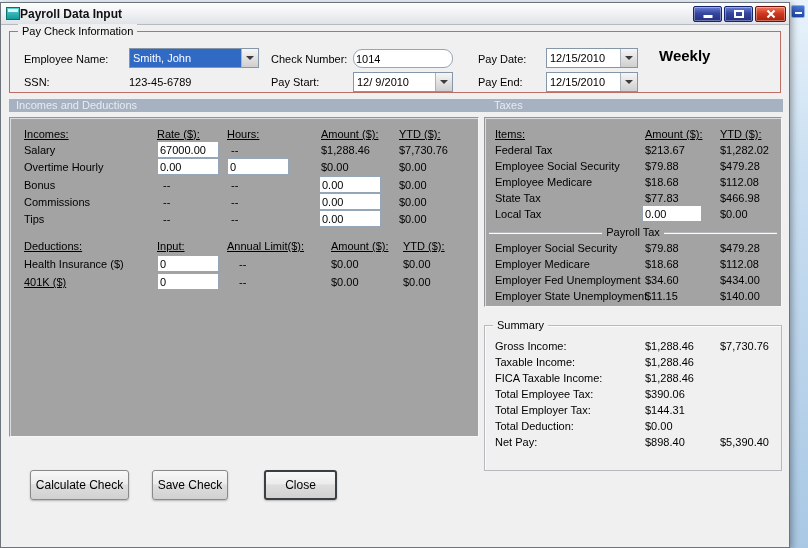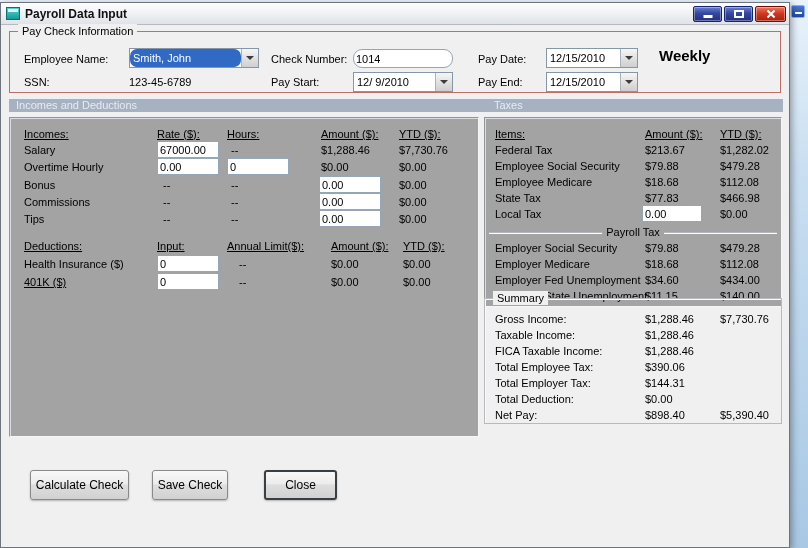--- a/index.html
+++ b/index.html
@@ -15,21 +15,21 @@
   .bg-btn::after { content:""; position:absolute; left:3px; bottom:3px; width:7px; height:2px; background:#fff; }
 
   .window { position:absolute; left:0; top:2px; width:790px; height:546px;
     background:#f0f0f0; border:1px solid #6e747b; box-shadow:2px 2px 7px rgba(0,0,0,.35); }
 
   .titlebar { height:22px; display:flex; align-items:center; padding:0 3px 0 5px;
     background:linear-gradient(#fefefe,#eef0f2 55%,#dfe3e8); border-bottom:1px solid #b6bac0; }
   .title-icon { width:14px; height:13px; border:1px solid #0c7070;
     background:linear-gradient(#5bd1d1,#129a9a); position:relative; flex:0 0 auto; }
   .title-icon::before { content:""; position:absolute; left:1px; top:1px; right:1px; height:3px; background:rgba(255,255,255,.8); }
-  .title-text { margin-left:5px; font-size:12px; font-weight:bold; color:#101010; }
+  .title-text { font-size:12px; font-weight:bold; color:#101010; }
   .tb-buttons { margin-left:auto; display:flex; gap:2px; }
   .tb-btn { position:relative; width:29px; height:16px; border-radius:2px;
     border:1px solid #15246e; background:linear-gradient(#6b82d6,#35479e 45%,#23307f);
     box-shadow:inset 0 0 0 1px rgba(255,255,255,.35); }
   .tb-btn.close { width:31px; border-color:#6f1008;
     background:linear-gradient(#ef7a60,#cf3a21 45%,#a9200c); }
   .glyph-min { position:absolute; left:50%; bottom:3px; transform:translateX(-50%); width:9px; height:3px; background:#fff; }
   .glyph-max { position:absolute; left:50%; top:50%; transform:translate(-50%,-50%); width:10px; height:8px; border:2px solid #fff; }
   .glyph-x { position:absolute; left:50%; top:50%; width:10px; height:2px; background:#fff; }
   .glyph-x.a { transform:translate(-50%,-50%) rotate(45deg); }
@@ -42,35 +42,35 @@
   .groupbox.gray { border-color:#b6babe; box-shadow:inset 1px 1px 0 #fbfbfb; }
 
   .paycheck-gb { left:8px; top:6px; width:772px; height:62px; }
   .lbl { position:absolute; white-space:nowrap; line-height:14px; }
   .weekly { font-size:15px; font-weight:bold; }
 
   .tbx { position:absolute; height:17px; width:62px; border:1px solid #94a6b8; background:#fff;
     font-family:"Liberation Sans",sans-serif; font-size:11px; padding:0 2px; }
   .combo { position:absolute; height:20px; border:1px solid #8496a8; background:#fff; display:flex; align-items:stretch; }
   .combo-text { flex:1; display:flex; align-items:center; padding:0 3px; white-space:nowrap; overflow:hidden; }
-  .combo.sel .combo-text { background:#316ac5; color:#fff;border-radius:7px; }
+  .combo.sel .combo-text { background:#316ac5; color:#fff; }
   .combo-arrow { width:17px; border-left:1px solid #aab4be;
     background:linear-gradient(#f6f6f6,#dedede 60%,#cfcfcf);
     display:flex; align-items:center; justify-content:center; }
   .tri { width:0; height:0; border-left:4px solid transparent; border-right:4px solid transparent; border-top:4px solid #3c3c3c; }
 
   .band { position:absolute; left:8px; top:74px; width:774px; height:13px; background:#a6b2c2; color:#e6ebf1; }
   .band .b1 { position:absolute; left:7px; line-height:13px; }
   .band .b2 { position:absolute; left:485px; line-height:13px; }
 
   .panel { position:absolute; background:#a3a3a3; border:1px solid;
     border-color:#8f959b #f6f6f6 #f6f6f6 #8f959b; box-shadow:inset 1px 1px 0 #d9dde1; }
   .left-panel { left:8px; top:92px; width:470px; height:320px; }
   .tax-panel { left:483px; top:92px; width:298px; height:190px; }
-  .summary-gb { left:483px; top:273px; width:298px; height:126px; }
+  .summary-gb { left:483px; top:300px; width:298px; height:146px; }
 
   .prow { position:absolute; left:0; right:0; height:17px; }
   .cell { position:absolute; white-space:nowrap; line-height:14px; }
   .u { text-decoration:underline; }
 
   .c1{left:14px} .c2{left:147px} .c3{left:217px} .c4{left:311px} .c5{left:389px}
   .c2d{left:153px} .c3d{left:221px} .c3dd{left:229px}
   .t1{left:10px} .t2{left:160px} .t3{left:235px}
   .s1{left:10px} .s2{left:160px} .s3{left:235px}
 

